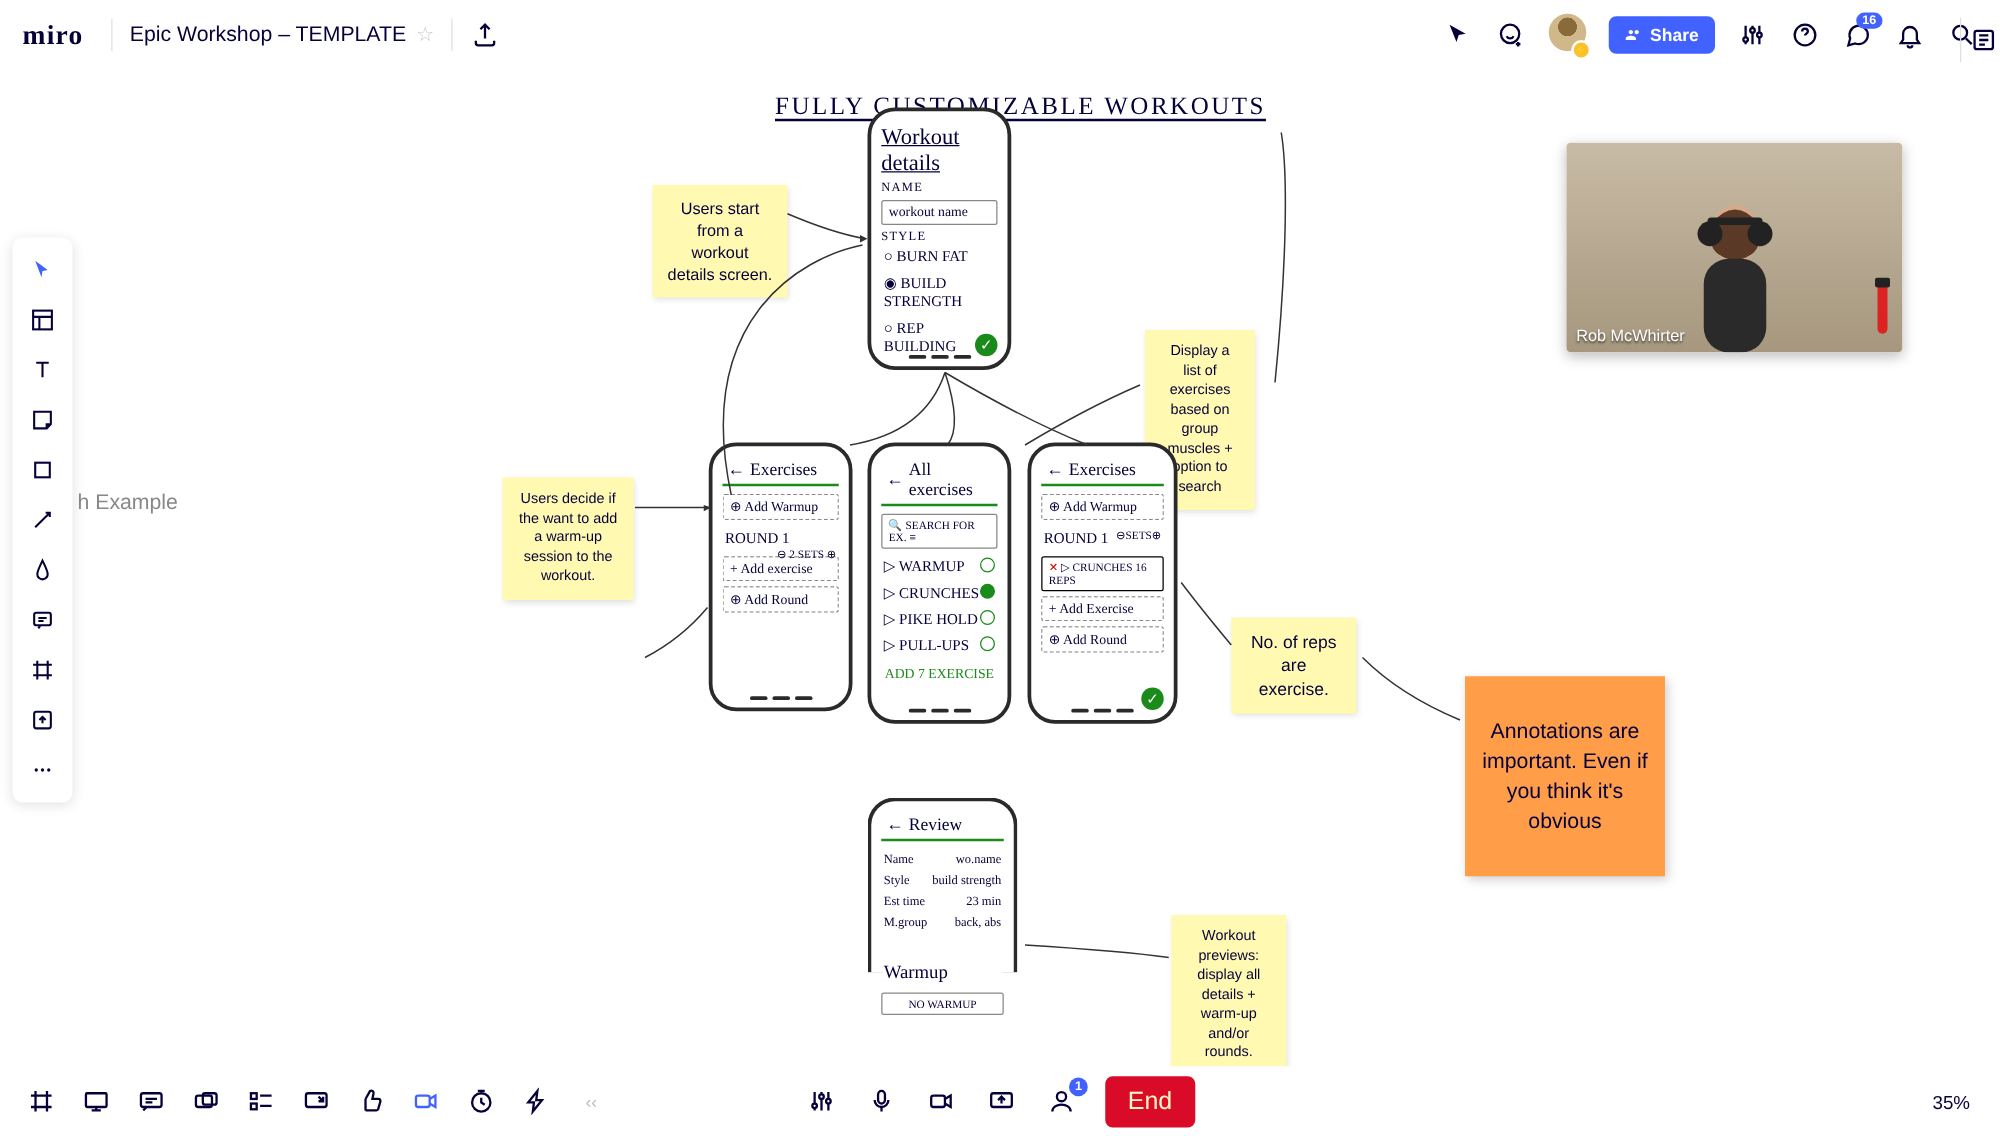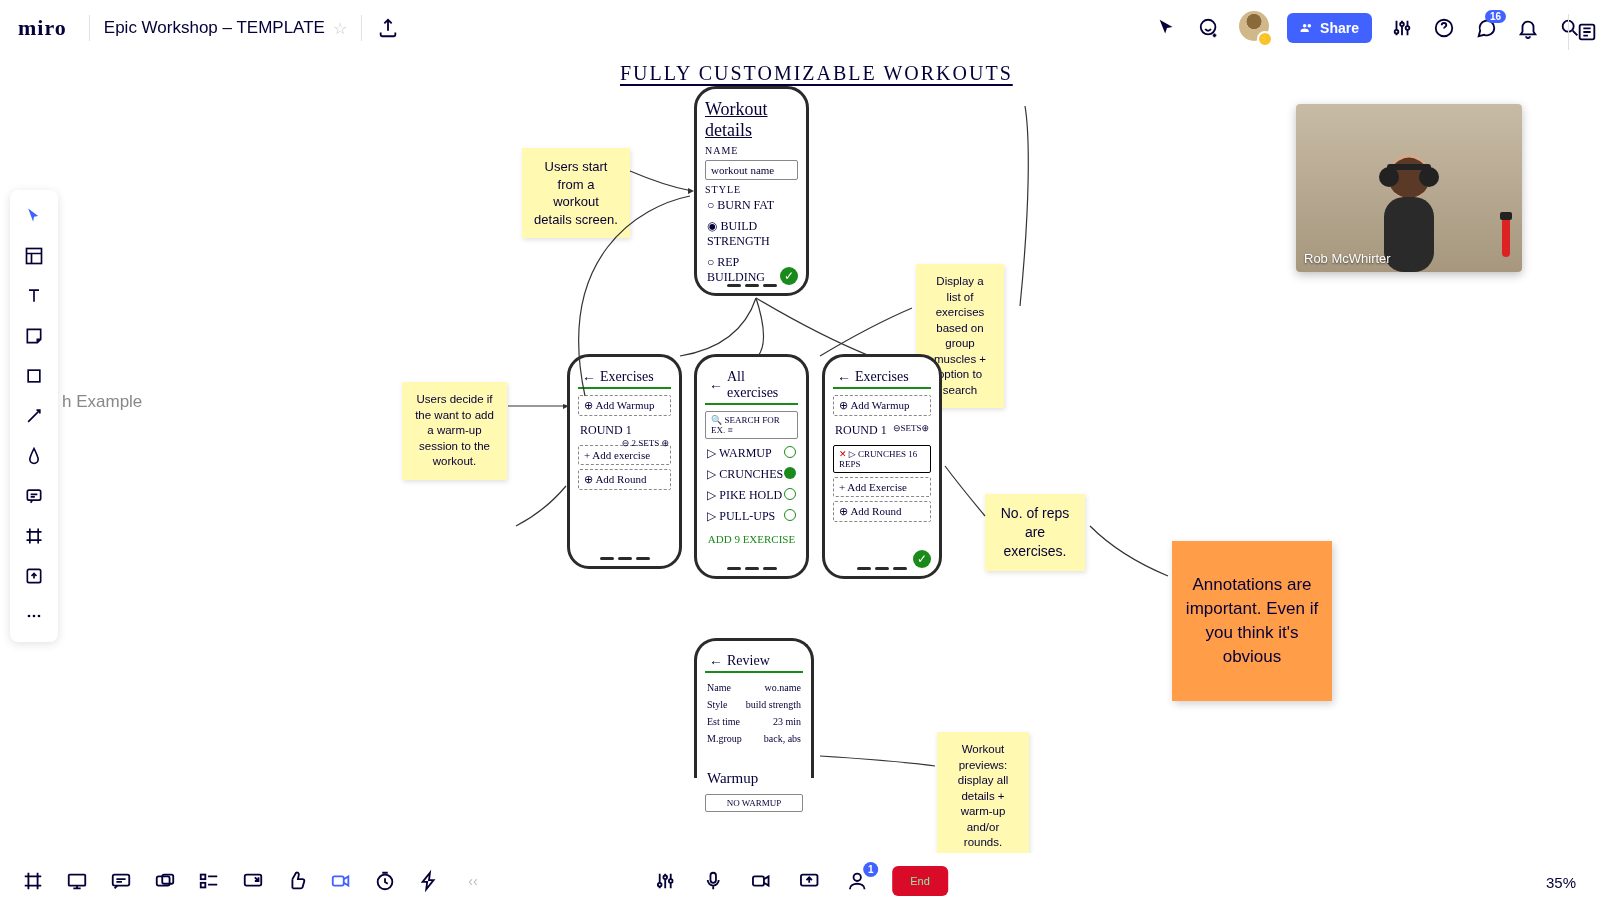--- a/index.html
+++ b/index.html
@@ -56,21 +56,21 @@
     padding: 6px 0;
     z-index: 90;
   }
   .tool { width:40px; height:40px; display:flex; align-items:center; justify-content:center; color:var(--text);}
   .tool.active{ color: var(--blue);}
   .tool svg{width:20px;height:20px;}
 
   
   .canvas { position:absolute; inset:56px 0 56px 0; background:#fff; }
   .canvas-label{position:absolute;left:62px;top:336px;font-size:17px;color:#888;}
-  .sketch-title{position:absolute;left:620px;top:6px;font-family:'Comic Sans MS',cursive;font-size:20px;letter-spacing:2px;text-decoration:underline;text-underline-offset:4px;}
+  .sketch-title{position:absolute;left:620px;top:18px;font-family:'Comic Sans MS',cursive;font-size:20px;letter-spacing:2px;text-decoration:underline;text-underline-offset:4px;}
   
   
   .sticky { position:absolute; padding:10px 12px; font-size:13px; line-height:1.35; text-align:center;box-shadow:1px 2px 5px rgba(0,0,0,.12);}
   .sticky.y{background:var(--yellow);}
   .sticky.o{background:var(--orange);font-size:26px;line-height:1.4;box-shadow:2px 3px 8px rgba(0,0,0,.18);}
   .sticky.sm{font-size:11.5px;}
   
   
   .phone{
     position:absolute;
@@ -94,32 +94,32 @@
   .ph-play::before{content:'▷ ';}
   .tiny-green{display:inline-block;width:12px;height:12px;border-radius:50%;background:#1a8a1a;float:right;}
   .tiny-outline{display:inline-block;width:12px;height:12px;border-radius:50%;border:1.5px solid #1a8a1a;float:right;}
   .ph-footer{color:#1a8a1a;font-size:11px;text-align:center;margin-top:6px;}
   .ph-label{font-size:10px;letter-spacing:1px;margin-top:4px;}
 
   
   svg.connectors{position:absolute;inset:0;width:100%;height:100%;pointer-events:none;}
 
   
-  .video-tile{position:absolute;top:48px;right:78px;width:226px;height:168px;border-radius:4px;overflow:hidden;box-shadow:0 3px 10px rgba(0,0,0,.25);}
+  .video-tile{position:absolute;top:58px;right:78px;width:269px;height:168px;border-radius:4px;overflow:hidden;box-shadow:0 3px 10px rgba(0,0,0,.25);}
   .video-bg{width:100%;height:100%;background:linear-gradient(#c8bba5,#a6977e);position:relative;}
   .video-person{position:absolute;bottom:0;left:50%;transform:translateX(-50%);width:100px;height:130px;}
   .video-name{position:absolute;left:8px;bottom:6px;color:#fff;font-size:13px;font-weight:500;text-shadow:0 1px 2px rgba(0,0,0,.6);}
 
   
   .bottom{position:absolute;left:0;right:0;bottom:0;height:56px;background:#fff;display:flex;align-items:center;padding:0 20px;z-index:100;}
   .b-icon{width:26px;height:26px;margin-right:18px;display:inline-flex;align-items:center;justify-content:center;color:var(--text);}
   .b-icon svg{width:22px;height:22px;}
   .b-icon.active{color:#4262ff;}
   .b-center{position:absolute;left:50%;transform:translateX(-50%);display:flex;align-items:center;gap:22px;}
-  .end-btn{background:var(--red);color:#86efac;border:none;border-radius:6px;padding:9px 18px;font-size:11px;font-weight:500;}
+  .end-btn{background:var(--red);color:#fef9c3;border:none;border-radius:6px;padding:9px 18px;font-size:20px;font-weight:500;}
   .part-badge{position:relative;}
   .part-badge .cnt{position:absolute;top:-6px;right:-8px;background:#4262ff;color:#fff;font-size:10px;width:15px;height:15px;border-radius:50%;text-align:center;line-height:15px;font-weight:600;}
   .zoom{position:absolute;right:24px;bottom:18px;font-size:15px;color:var(--text);font-weight:500;}
 </style>
 </head>
 <body>
 
 <div class="topbar">
   <span class="logo">miro</span>
   <span class="vsep"></span>
@@ -256,21 +256,21 @@
     </div>
 </div>
 
 <div class="canvas">
   <span class="canvas-label">h Example</span>
   <span class="sketch-title">FULLY   CUSTOMIZABLE   WORKOUTS</span>
 
   <div class="sticky y" style="left:522px;top:92px;width:108px">Users start from a workout details screen.</div>
   <div class="sticky y sm" style="left:916px;top:208px;width:88px">Display a list of exercises based on group muscles + option to search</div>
   <div class="sticky y sm" style="left:402px;top:326px;width:105px">Users decide if the want to add a warm-up session to the workout.</div>
-  <div class="sticky y" style="left:985px;top:438px;width:100px;font-size:14px">No. of reps are exercises.</div>
+  <div class="sticky y" style="left:985px;top:438px;width:100px;font-size:14px">No. of reps are exercise.</div>
   <div class="sticky o" style="left:1172px;top:485px;width:160px;height:160px;font-size:17px;display:flex;align-items:center;justify-content:center">Annotations are important. Even if you think it's obvious</div>
   <div class="sticky y sm" style="left:937px;top:676px;width:92px">Workout previews: display all details + warm-up and/or rounds.</div>
 
   <div class="phone" style="left:694px;top:30px;width:115px;height:210px">
     <div class="ph-title-script">Workout details</div>
     <div class="ph-label">NAME</div>
     <div class="ph-box solid">workout name</div>
     <div class="ph-label">STYLE</div>
     <div class="ph-row ph-radio">BURN FAT</div>
     <div class="ph-row ph-radio ck">BUILD STRENGTH</div>
@@ -296,21 +296,21 @@
       </div>
   </div>
 
   <div class="phone" style="left:694px;top:298px;width:115px;height:225px">
     <div class="ph-head">← <span>All exercises</span></div>
     <div class="ph-box solid" style="font-size:9px">🔍 <span>SEARCH FOR EX.</span> ≡</div>
     <div class="ph-row ph-play"><span>WARMUP</span><span class="tiny-outline"></span></div>
     <div class="ph-row ph-play"><span>CRUNCHES</span><span class="tiny-green"></span></div>
     <div class="ph-row ph-play"><span>PIKE HOLD</span><span class="tiny-outline"></span></div>
     <div class="ph-row ph-play"><span>PULL-UPS</span><span class="tiny-outline"></span></div>
-    <div class="ph-footer">ADD 9 EXERCISE</div>
+    <div class="ph-footer">ADD 7 EXERCISE</div>
     <div class="ph-home">
         <span></span>
         <span></span>
         <span></span>
       </div>
   </div>
 
   <div class="phone" style="left:822px;top:298px;width:120px;height:225px">
     <div class="ph-head">← <span>Exercises</span></div>
     <div class="ph-box ph-plus">Add Warmup</div>

